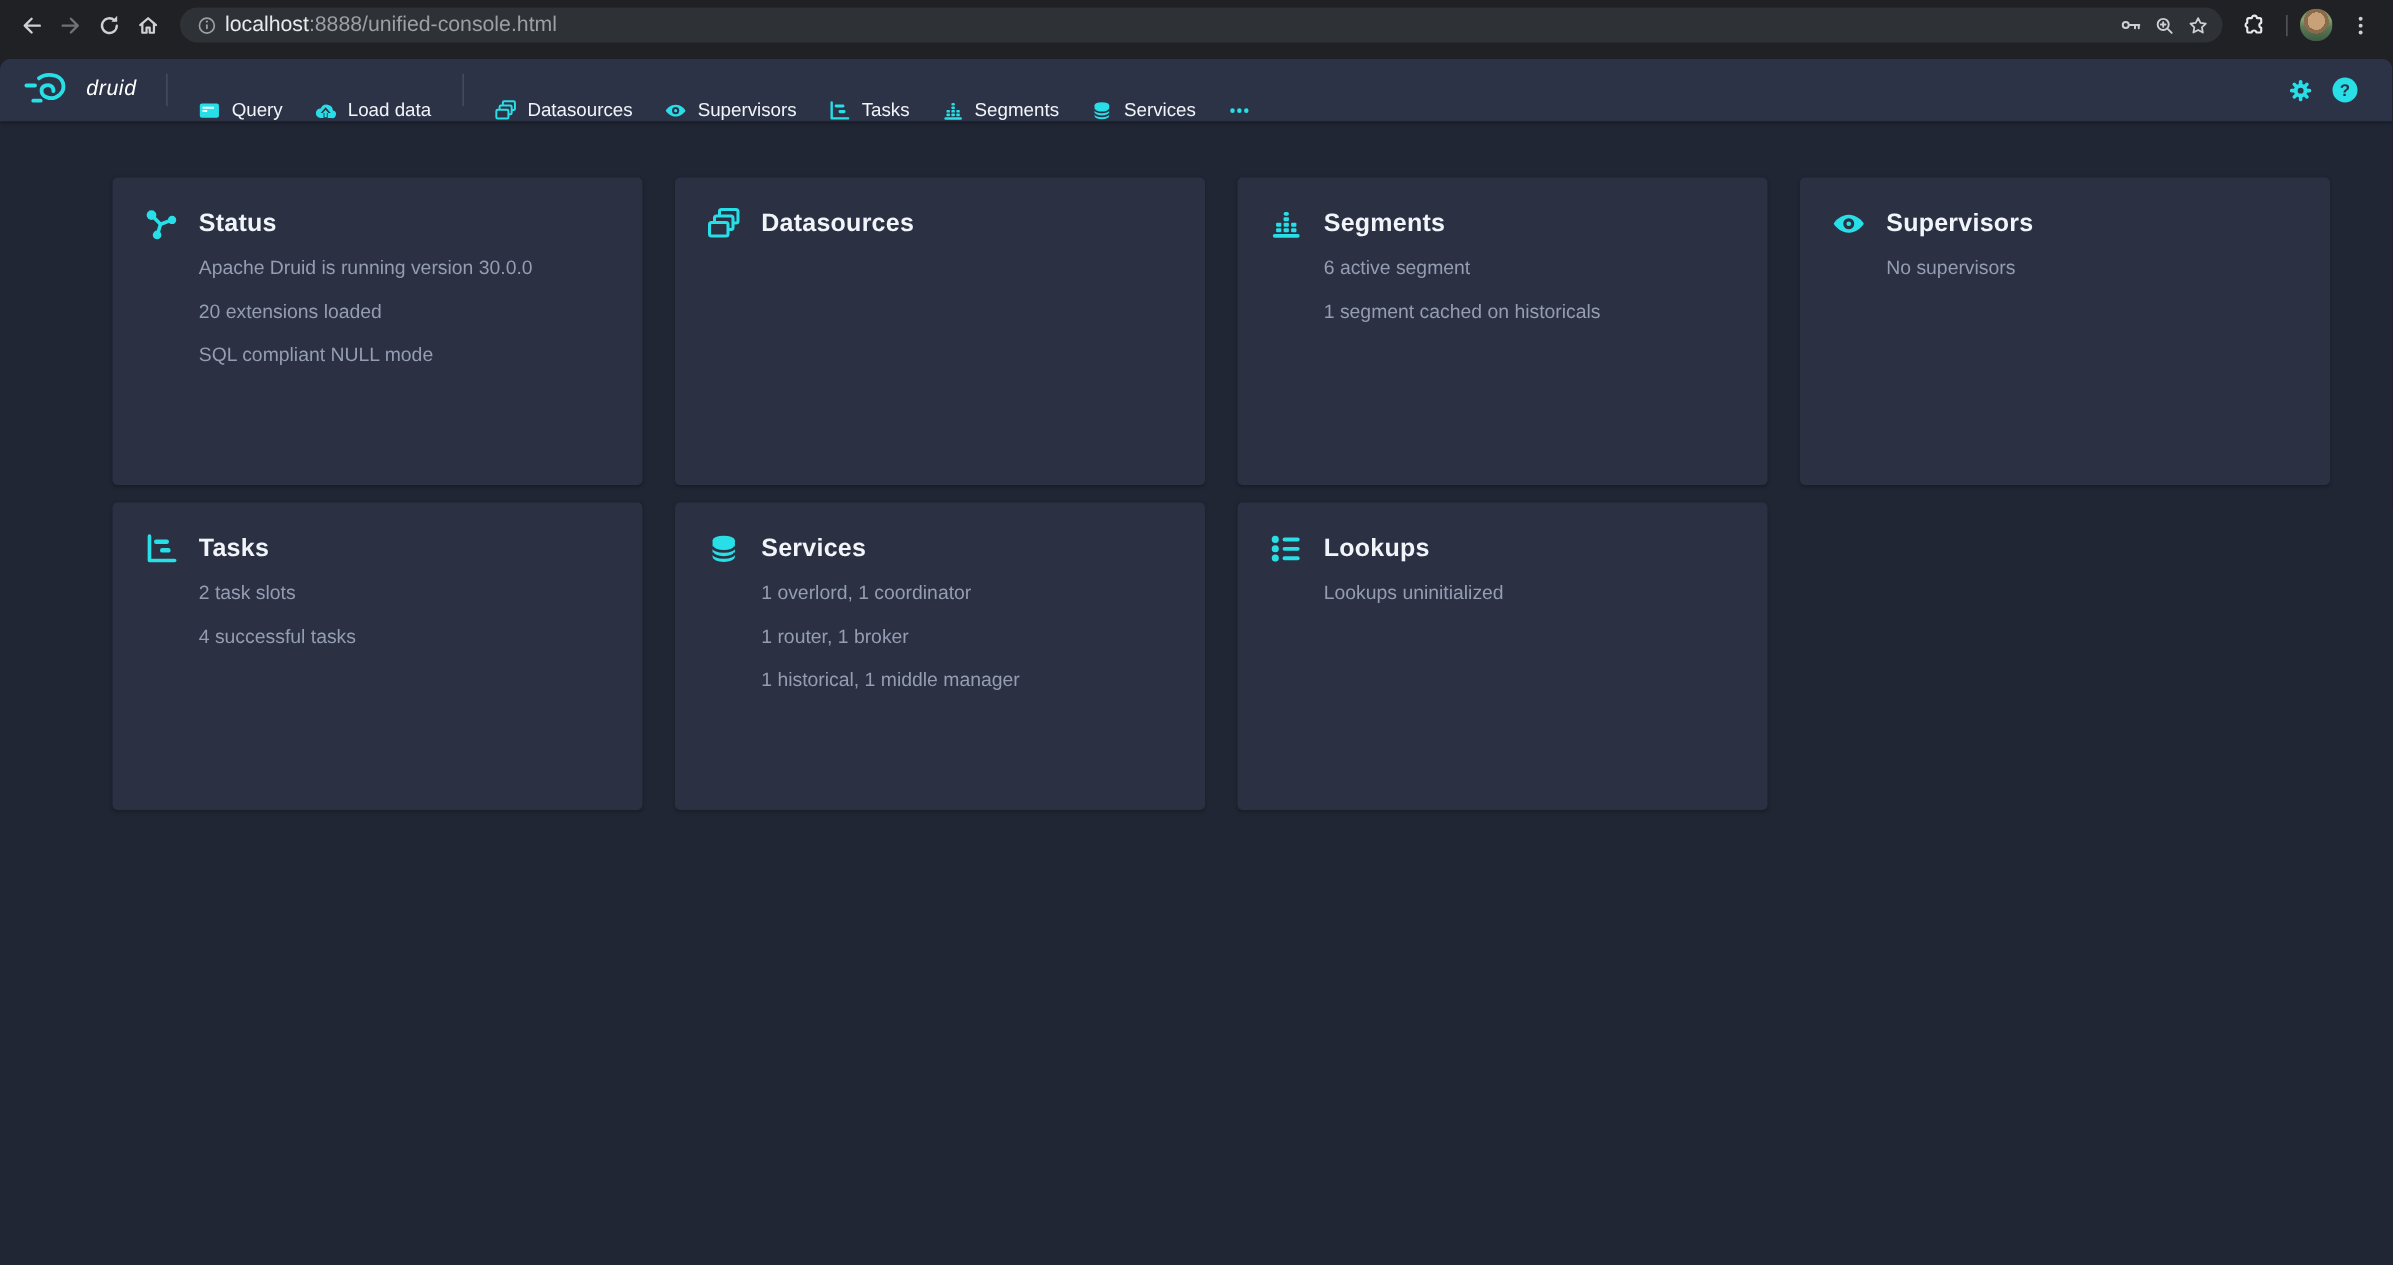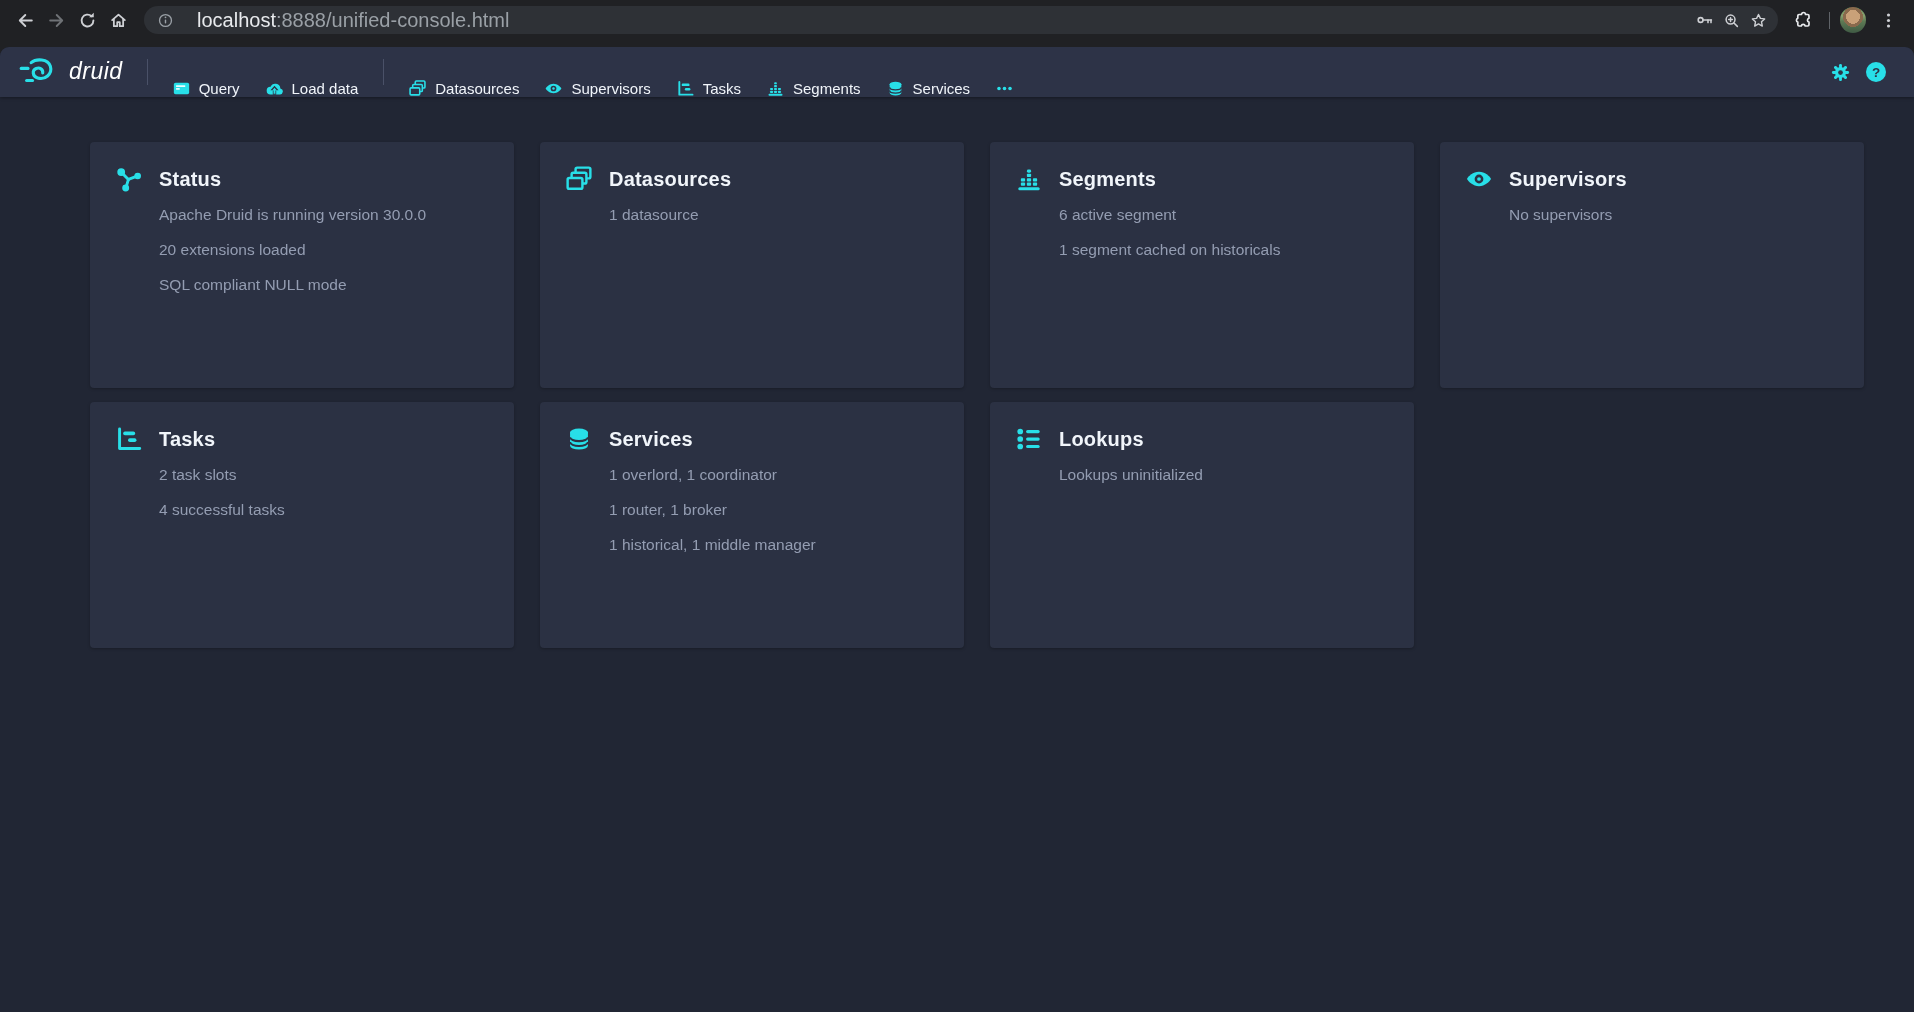--- a/index.html
+++ b/index.html
@@ -18,38 +18,38 @@
     background:var(--chrome);
     font-family:"Liberation Sans","DejaVu Sans",sans-serif;}
 
   
   .chrome{height:47px;background:var(--chrome);position:relative}
   .chrome-row{position:absolute;top:4px;left:10px;right:10px;height:32px;display:flex;align-items:center}
   .chrome-btn{width:31px;height:31px;border-radius:50%;display:flex;align-items:center;justify-content:center;flex:0 0 auto;cursor:pointer}
   .chrome-btn svg{width:19px;height:19px}
   .omnibox{flex:1;height:28px;background:var(--pill);border-radius:14px;margin:0 10px;display:flex;align-items:center;padding:0 6px 0 9px;cursor:text}
   .omni-icon{width:24px;height:24px;display:flex;align-items:center;justify-content:center;flex:0 0 auto}
-  .url{font-size:20px;margin-left:20px;white-space:nowrap}
+  .url{font-size:17px;margin-left:3px;white-space:nowrap}
   .url .host{color:#e8eaed}
   .url .rest{color:#9aa0a6}
   .omni-spacer{flex:1}
   .omni-act{width:27px;height:27px;border-radius:50%;display:flex;align-items:center;justify-content:center;flex:0 0 auto;cursor:pointer}
   .chrome-right{display:flex;align-items:center;gap:7px;flex:0 0 auto}
   .chrome-sep{width:1px;height:17px;background:#5f6368;margin:0 3px}
   .avatar{width:26px;height:26px;border-radius:50%;cursor:pointer;
     background:radial-gradient(circle at 50% 38%,#c9a179 0 7px,#8a6a4d 7px 10px,transparent 10px),
                linear-gradient(180deg,#75935f 0%,#87a06e 34%,#5d7a54 55%,#3f5a44 100%);}
 
   
   .page{height:965px;background:var(--page);border-radius:9px 9px 0 0;overflow:hidden}
 
   
   .navbar{height:50px;background:var(--navbar);display:flex;align-items:center;padding:0 14px 0 10px;box-shadow:0 1px 3px rgba(0,0,0,.35)}
   .brand{display:flex;align-items:center;gap:11px;padding:0 12px 0 8px;cursor:pointer}
-  .brand-text{color:#fff;font-size:23px;font-style:italic;letter-spacing:.5px;transform:translateY(-1px)}
+  .brand-text{color:#fff;font-size:17px;font-style:italic;letter-spacing:.5px;transform:translateY(-1px)}
   .nav-divider{width:1px;height:26px;background:#4a5168;margin:0 12px}
   .nav-group{display:flex;align-items:center;height:50px}
   .nav-item{display:flex;align-items:flex-end;gap:9px;padding:0 13px;height:50px;color:var(--txt-bright);font-size:15px;cursor:pointer}
   .nav-item svg{width:17px;height:17px;flex:0 0 auto}
   .nav-item span:empty{display:none}
   .nav-right{margin-left:auto;display:flex;align-items:center;gap:16px;padding-right:14px}
   .icon-btn{display:flex;align-items:center;justify-content:center;cursor:pointer}
   .icon-btn svg{width:19px;height:19px}
   .help-btn{width:20px;height:20px;border-radius:50%;background:var(--ac);color:var(--navbar);
     font-size:13.5px;font-weight:700;display:flex;align-items:center;justify-content:center;cursor:pointer}
@@ -280,23 +280,20 @@
   </div>
         <div class="card">
     <div class="card-head">
       <svg viewBox="0 0 16 16">
               <rect x="5.9" y="1" width="9.1" height="6.6" rx="1" fill="var(--cut)" stroke="var(--ac)" stroke-width="1.5"></rect>
               <rect x="3.45" y="4.2" width="9.1" height="6.6" rx="1" fill="var(--cut)" stroke="var(--ac)" stroke-width="1.5"></rect>
               <rect x="1" y="7.4" width="9.1" height="6.6" rx="1" fill="var(--cut)" stroke="var(--ac)" stroke-width="1.5"></rect>
             </svg>
       <span class="card-title">Datasources</span>
     </div>
-    <div class="card-lines">
-            <p class="card-line">1 datasource</p>
-          </div>
   </div>
         <div class="card">
     <div class="card-head">
       <svg viewBox="0 0 16 16">
               <rect x="1.4" y="13" width="13.2" height="1.9" rx="0.95" fill="var(--ac)"></rect>
               <rect x="3" y="10.2" width="2.6" height="2" rx="0.5" fill="var(--ac)"></rect>
               <rect x="3" y="7.5" width="2.6" height="2" rx="0.5" fill="var(--ac)"></rect>
               <rect x="6.7" y="10.2" width="2.6" height="2" rx="0.5" fill="var(--ac)"></rect>
               <rect x="6.7" y="7.5" width="2.6" height="2" rx="0.5" fill="var(--ac)"></rect>
               <rect x="6.7" y="4.8" width="2.6" height="2" rx="0.5" fill="var(--ac)"></rect>

